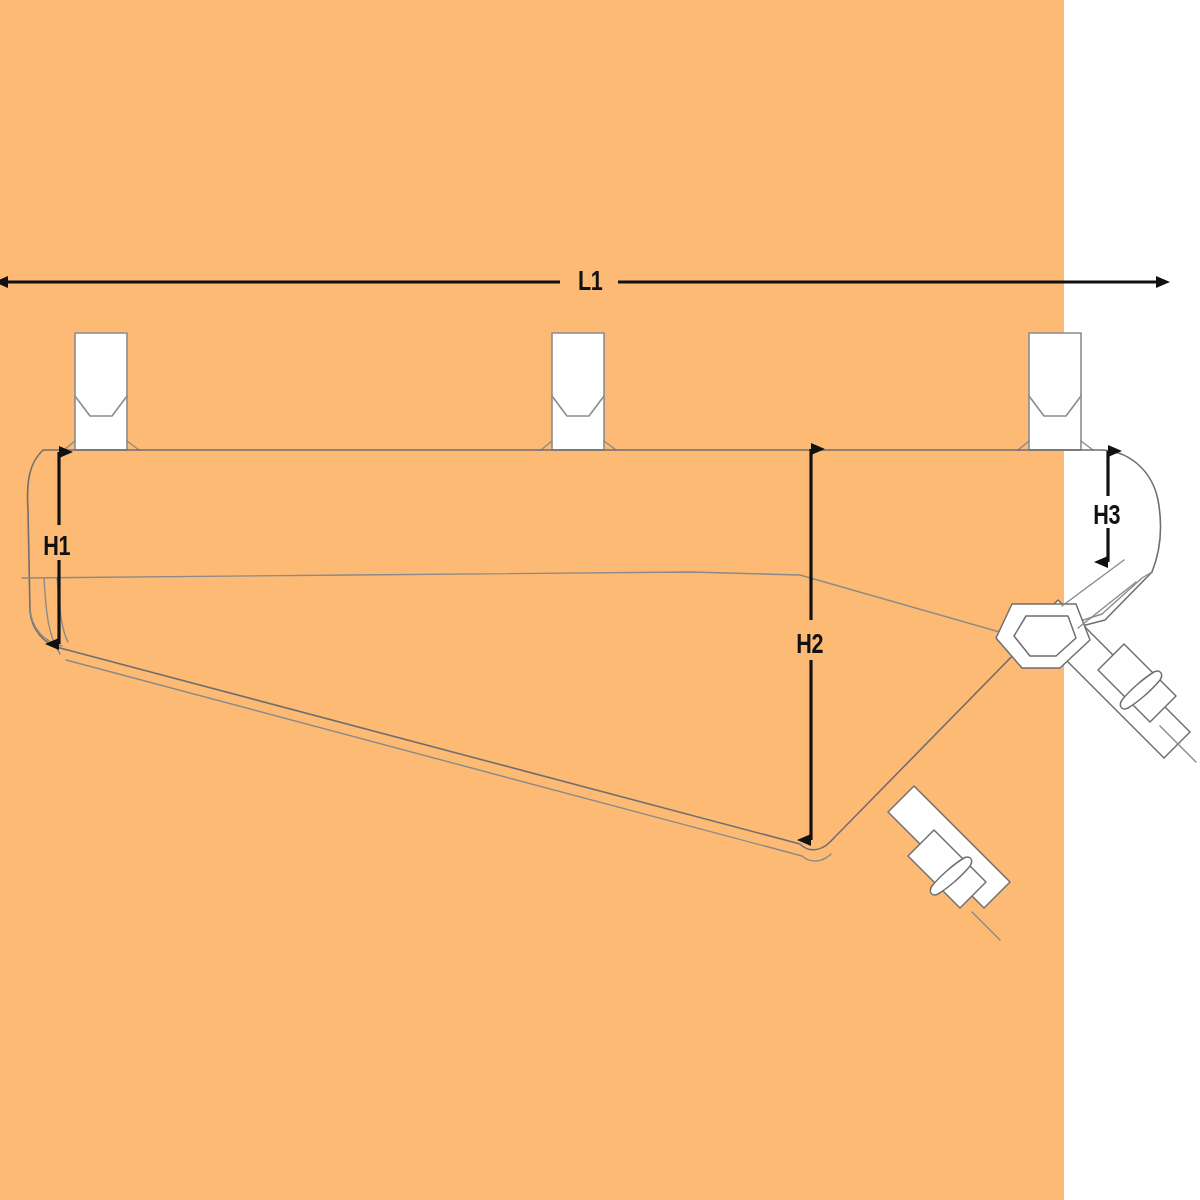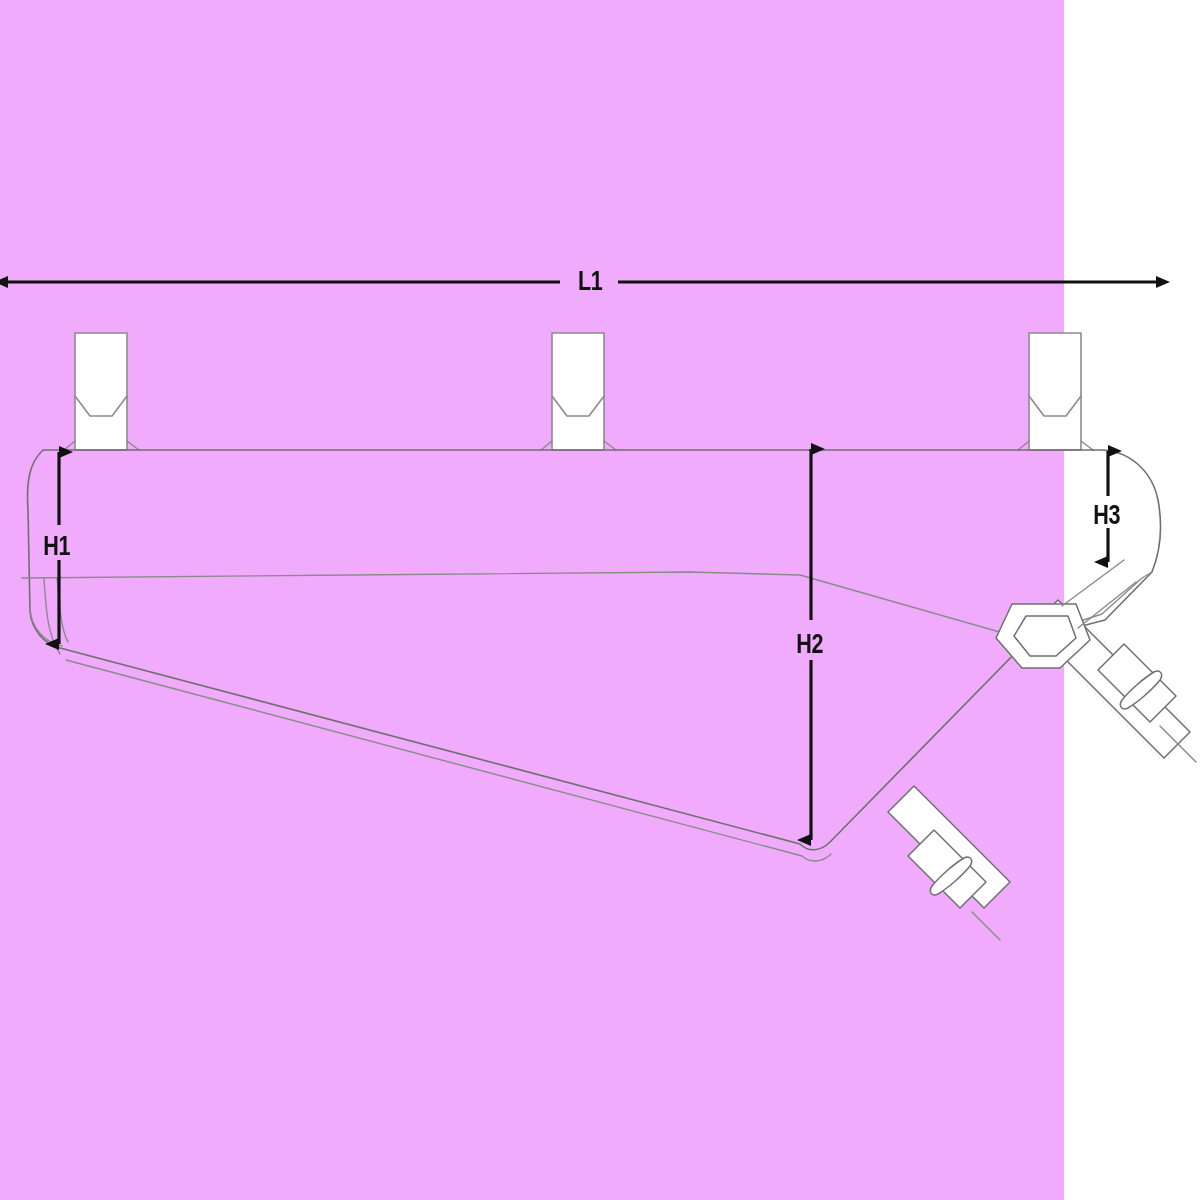--- a/index.html
+++ b/index.html
@@ -11,21 +11,21 @@
   body {
     width: 1200px;
     height: 1200px;
     font-family: "Liberation Sans", sans-serif;
     overflow: hidden;
   }
   #diagram-root {
     position: relative;
     width: 1064px;
     height: 1200px;
-    background: #f0abfc;
+    background: #fdba74;
     text-align: center;
   }
   #diagram-svg {
     position: absolute;
     inset: 0;
     width: 1200px;
     height: 1200px;
     display: block;
   }
   .dim-label {

